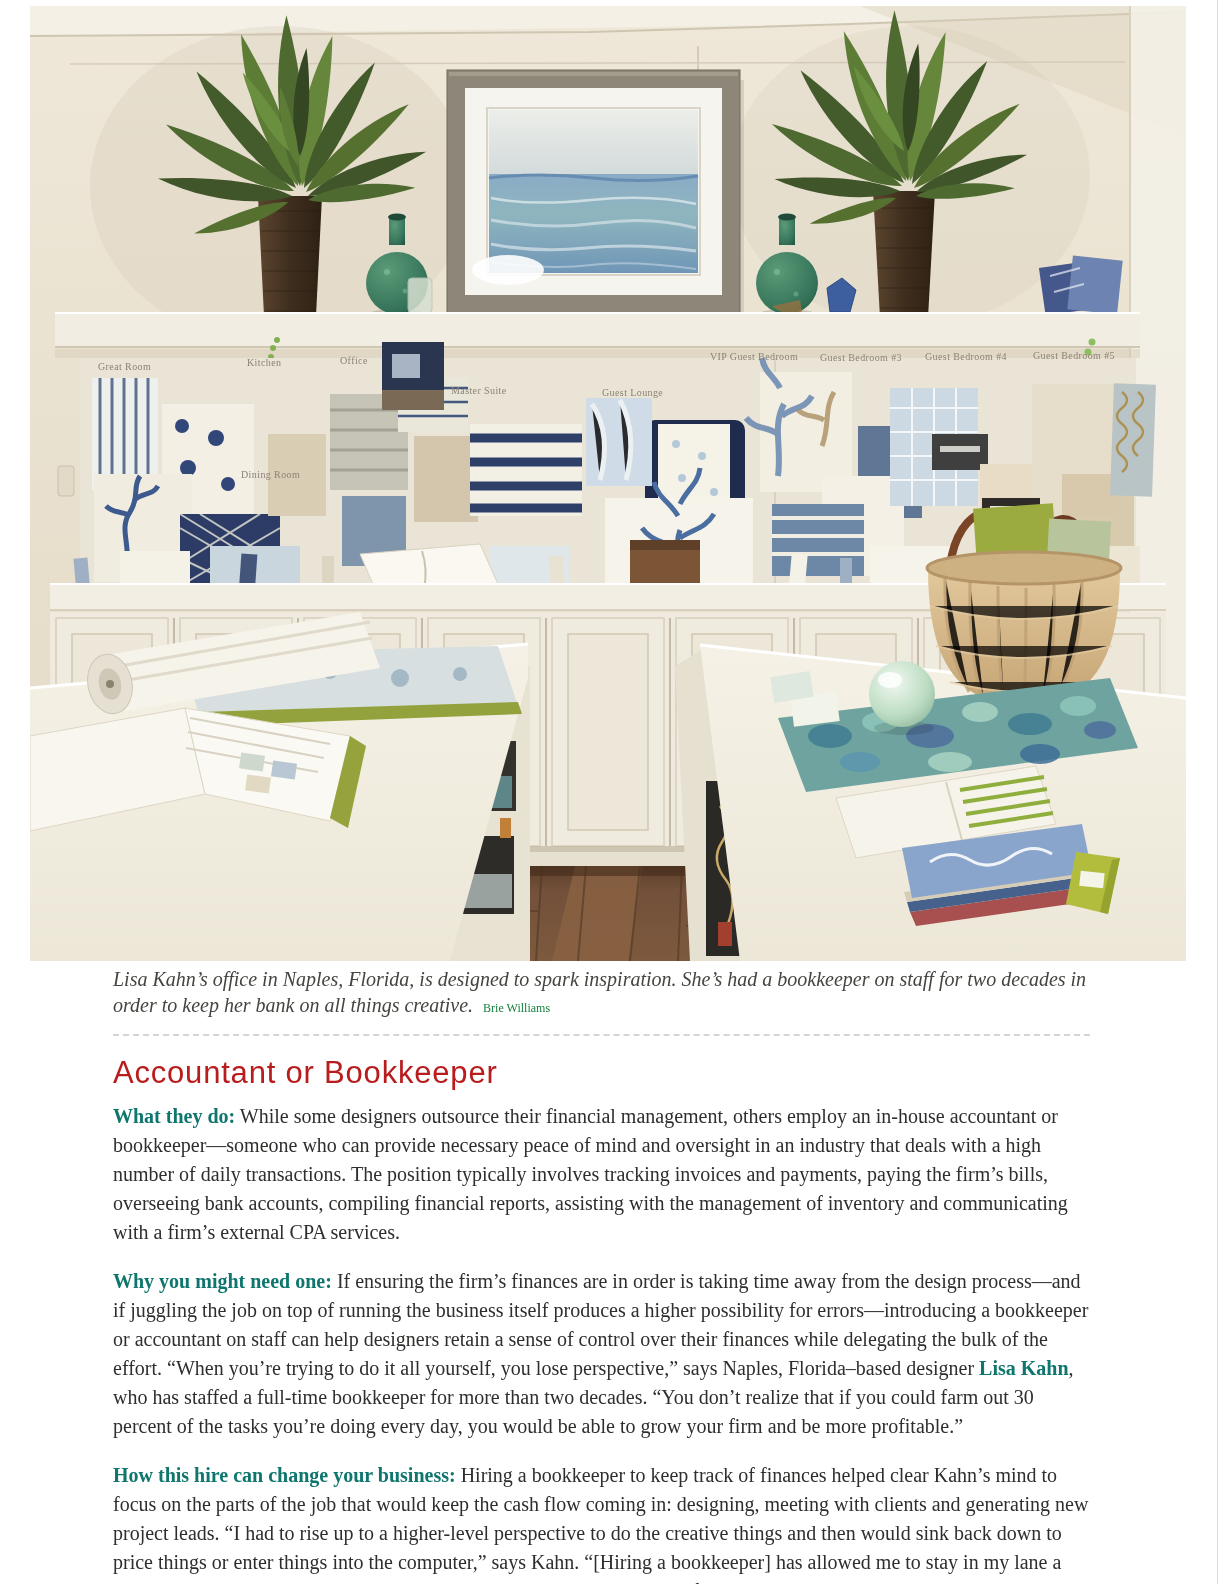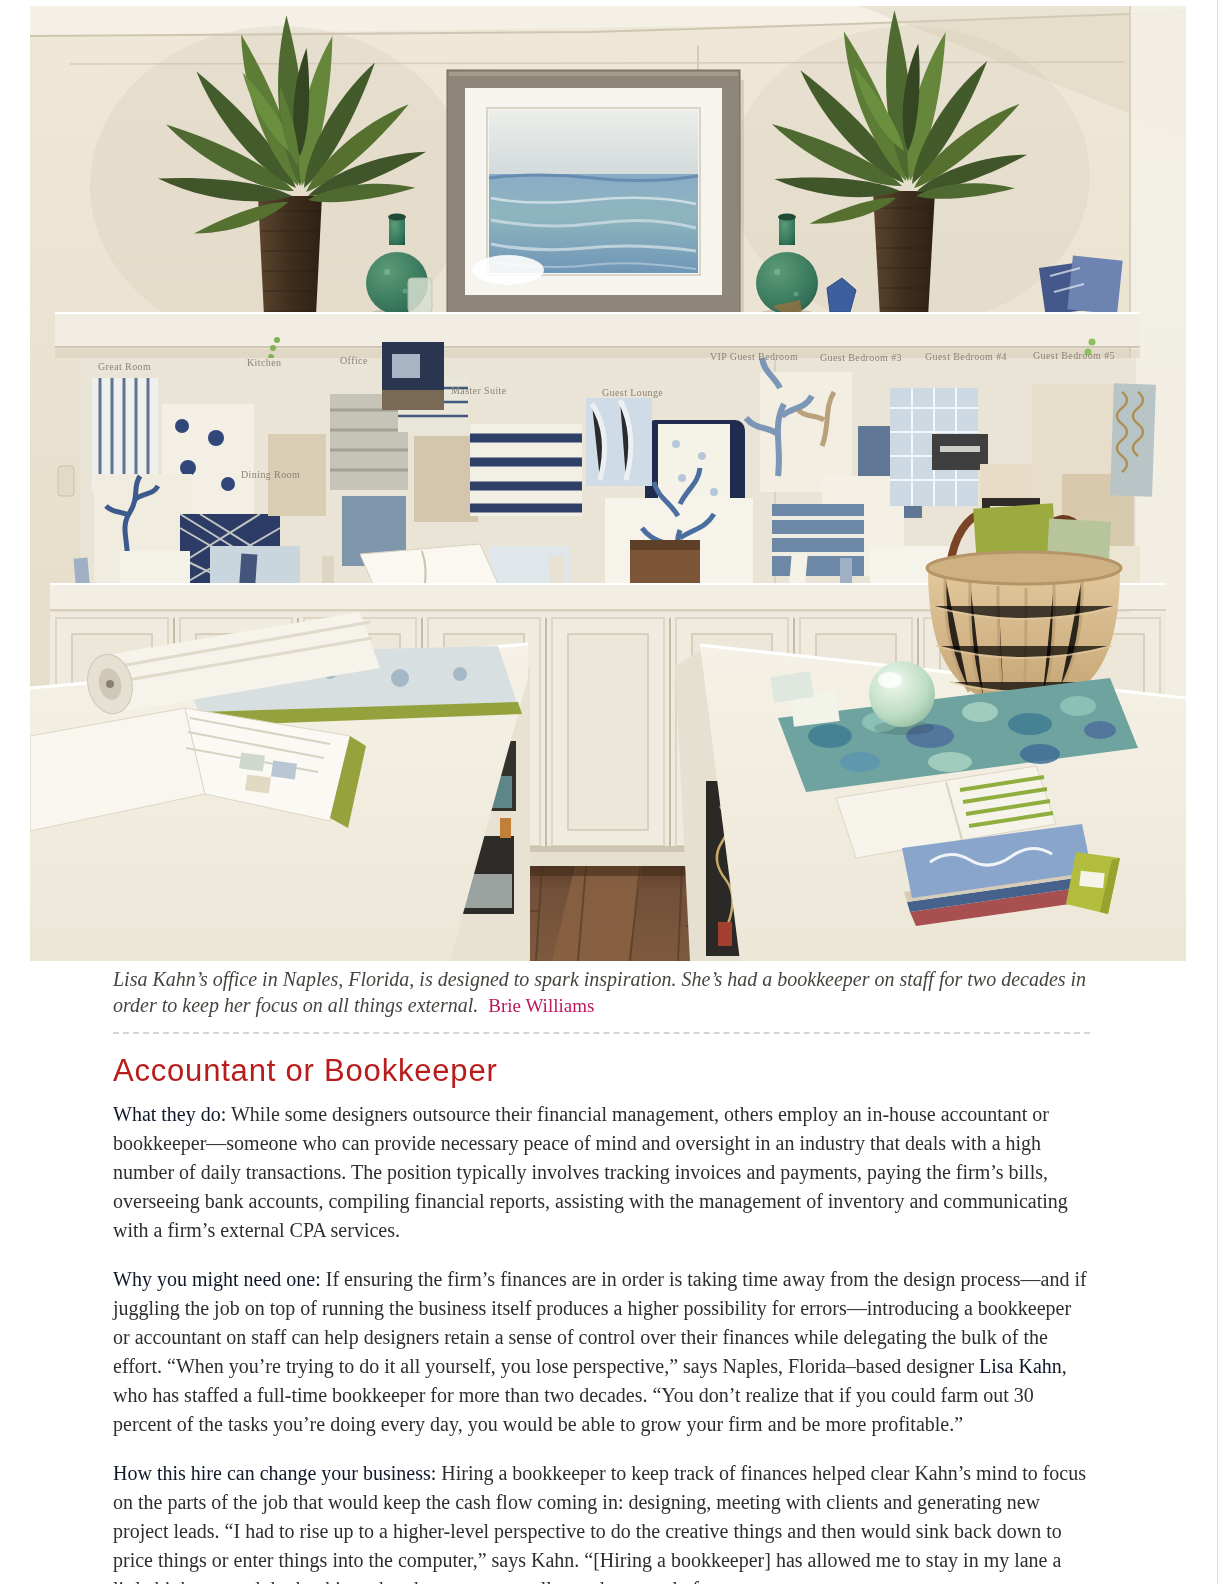--- a/index.html
+++ b/index.html
@@ -3,26 +3,26 @@
 <meta charset="utf-8">
 <style>
   html,body{margin:0;padding:0;background:#ffffff;}
   body{width:1223px;height:1584px;overflow:hidden;position:relative;
        font-family:"Liberation Serif",serif;-webkit-font-smoothing:antialiased;}
   .photo-wrap{position:absolute;left:30px;top:6px;width:1156px;height:955px;overflow:hidden;}
   .photo-wrap svg{display:block;width:100%;height:100%;}
   .page-right-border{position:absolute;left:1217px;top:0;width:1px;height:1584px;background:#dedddb;}
   .content{position:absolute;left:113px;top:966px;width:977px;}
   .caption{font-style:italic;font-size:20px;line-height:26px;color:#45443f;margin:0;}
-  .credit{font-style:normal;color:#be185d;font-size:19px;margin-left:10px;}
+  .credit{font-style:normal;color:#15803d;font-size:12px;margin-left:10px;}
   .divider{border:none;border-top:2px dashed #d6d5d2;margin:13px 0 0 0;height:0;}
   h1.article-heading{font-family:"Liberation Sans","DejaVu Sans",sans-serif;font-weight:300;
      font-size:31px;line-height:34px;color:#b91c1c;letter-spacing:0.8px;margin:20px 0 12px 0;}
   .body-text p{font-size:20px;line-height:29px;color:#2f2e2c;margin:0 0 20px 0;text-align:left;}
-  .body-text strong{font-weight:normal;color:#0f172a;}
+  .body-text strong{font-weight:bold;color:#0f766e;}
   .board-label{font-family:"Liberation Serif",serif;font-size:10px;fill:#8b8375;letter-spacing:.4px;}
 </style>
 </head>
 <body>
 
 <div class="photo-wrap">
 <svg viewBox="0 0 1156 955" preserveAspectRatio="none">
   <defs>
     <linearGradient id="wallGrad" x1="0" y1="0" x2="0" y2="1">
       <stop offset="0" stop-color="#efe8d9"></stop>
@@ -467,21 +467,21 @@
       <path d="M900 856 q20 -14 40 -2 q20 12 42 -4 q20 -14 40 -2" stroke="#f0f4f8" stroke-width="3" fill="none"></path>
       <polygon points="1046,846 1090,852 1078,908 1036,898" fill="#b2bd3e"></polygon>
       <polygon points="1082,854 1090,852 1078,908 1070,906" fill="#97a32f"></polygon>
       <rect x="1050" y="866" width="24" height="15" fill="#f4f4e8" transform="rotate(6 1062 873)"></rect>
     </g>
   </g>
 </svg>
 </div>
 
 <div class="content">
-  <p class="caption"><span>Lisa Kahn’s office in Naples, Florida, is designed to spark inspiration. She’s had a bookkeeper on staff for two decades in order to keep her focus on all things external.</span><span class="credit">Brie Williams</span></p>
+  <p class="caption"><span>Lisa Kahn’s office in Naples, Florida, is designed to spark inspiration. She’s had a bookkeeper on staff for two decades in order to keep her bank on all things creative.</span><span class="credit">Brie Williams</span></p>
 
   <hr class="divider">
 
   <h1 class="article-heading">Accountant or Bookkeeper</h1>
 
   <div class="body-text">
     <p><strong>What they do:</strong><span> While some designers outsource their financial management, others employ an in-house accountant or bookkeeper—someone who can provide necessary peace of mind and oversight in an industry that deals with a high number of daily transactions. The position typically involves tracking invoices and payments, paying the firm’s bills, overseeing bank accounts, compiling financial reports, assisting with the management of inventory and communicating with a firm’s external CPA services.</span></p>
 
     <p><strong>Why you might need one:</strong><span> If ensuring the firm’s finances are in order is taking time away from the design process—and if juggling the job on top of running the business itself produces a higher possibility for errors—introducing a bookkeeper or accountant on staff can help designers retain a sense of control over their finances while delegating the bulk of the effort. “When you’re trying to do it all yourself, you lose perspective,” says Naples, Florida–based designer </span><strong>Lisa Kahn</strong><span>, who has staffed a full-time bookkeeper for more than two decades. “You don’t realize that if you could farm out 30 percent of the tasks you’re doing every day, you would be able to grow your firm and be more profitable.”</span></p>
 

